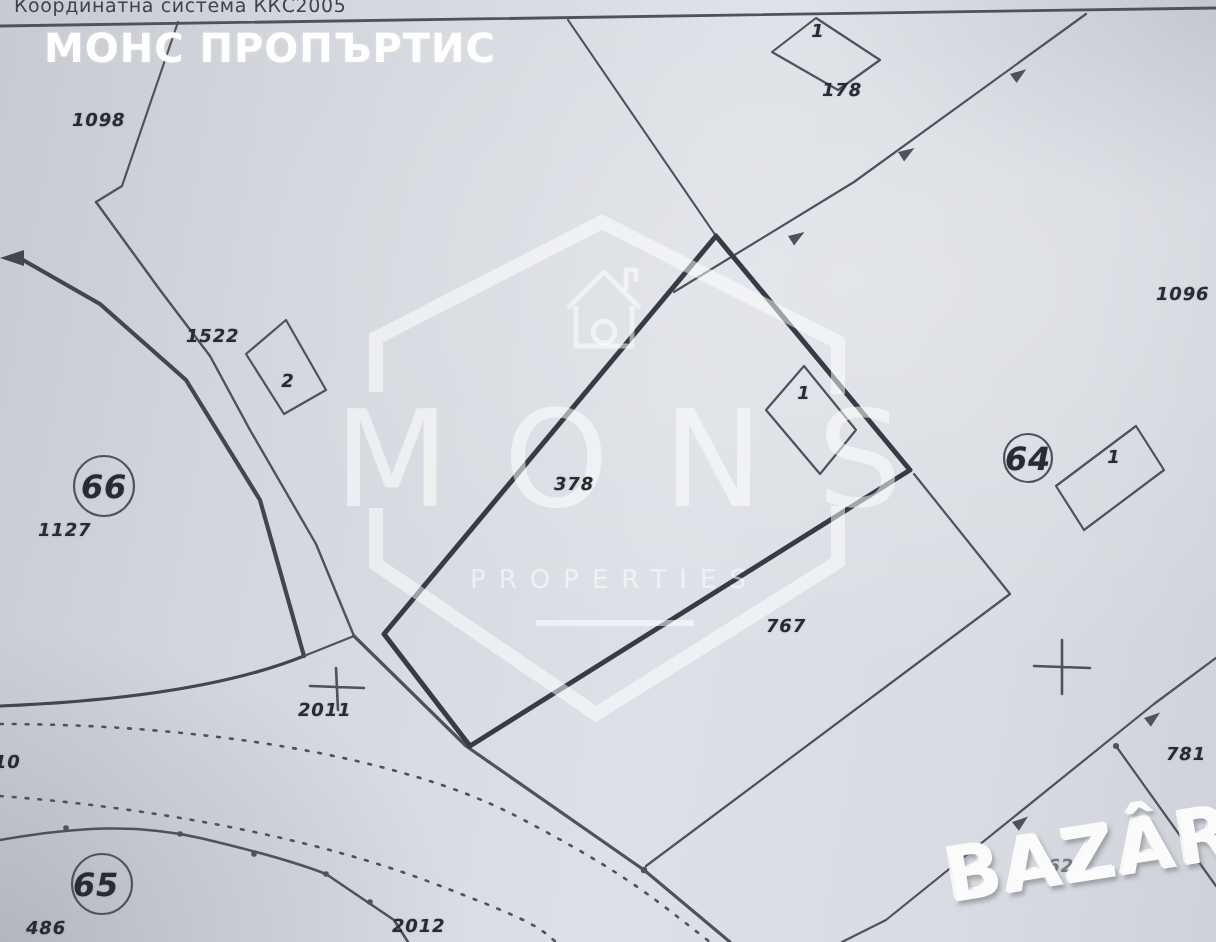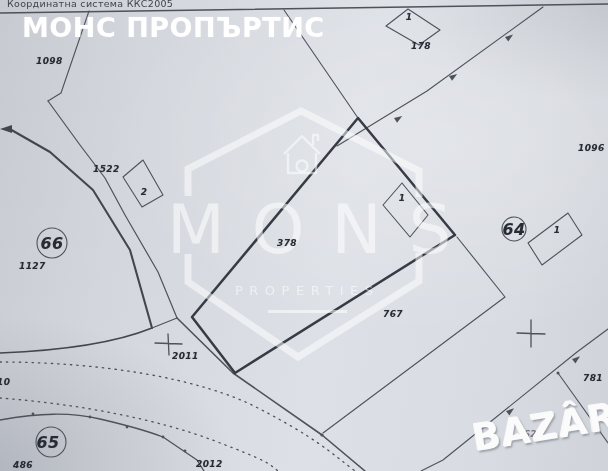--- a/index.html
+++ b/index.html
@@ -21,21 +21,21 @@
   }
   .ctr{transform:translate(-50%,-50%);}
   .circ-num{font-size:16px;}
   .faint{opacity:.55;margin-left:12px;}
   
   .coordsys{
     position:absolute;left:7px;top:-2px;font-size:9.5px;font-weight:500;color:#3e4350;
     letter-spacing:.3px;white-space:nowrap;
   }
   .title{
-    position:absolute;left:22px;top:12px;font-size:27px;font-weight:bold;color:#ffffff;
+    position:absolute;left:22px;top:12px;font-size:20px;font-weight:bold;color:#ffffff;
     letter-spacing:.5px;white-space:nowrap;text-shadow:0 0 2px rgba(255,255,255,.25);
   }
   
   .wm{position:absolute;color:rgba(255,255,255,.55);white-space:nowrap;}
   .wm-name{left:167px;top:191px;font-size:67px;letter-spacing:27px;font-weight:400;}
   .wm-sub{left:235px;top:283px;font-size:13px;letter-spacing:6.5px;font-weight:400;}
   .wm-underline{position:absolute;left:268px;top:310px;width:79px;height:2.5px;background:rgba(255,255,255,.55);}
   
   .bazar{
     position:absolute;left:472px;top:406px;font-size:37px;font-weight:bold;color:#fbfbfc;
@@ -134,21 +134,21 @@
   <div class="lbl ctr" style="left:144px;top:192px">2</div>
   <div class="lbl ctr circ-num" style="left:52px;top:244px">66</div>
   <div class="lbl" style="left:19px;top:262px">1127</div>
   <div class="lbl" style="left:277px;top:239px">378</div>
   <div class="lbl ctr" style="left:402px;top:198px">1</div>
   <div class="lbl" style="left:411px;top:42px">178</div>
   <div class="lbl ctr" style="left:409px;top:17px">1</div>
   <div class="lbl" style="left:578px;top:144px">1096</div>
   <div class="lbl ctr circ-num" style="left:514px;top:230px">64</div>
   <div class="lbl ctr" style="left:557px;top:230px">1</div>
-  <div class="lbl" style="left:172px;top:352px">2011</div>
+  <div class="lbl" style="left:149px;top:352px">2011</div>
   <div class="lbl ctr circ-num" style="left:48px;top:443px">65</div>
   <div class="lbl" style="left:13px;top:461px">486</div>
   <div class="lbl" style="left:196px;top:460px">2012</div>
   <div class="lbl" style="left:-3px;top:378px">10</div>
   <div class="lbl" style="left:383px;top:310px">767</div>
   <div class="lbl" style="left:583px;top:374px">781</div>
   <div class="lbl faint" style="left:505px;top:430px">762</div>
 
   <div class="bazar">BAZÂR</div>
 

